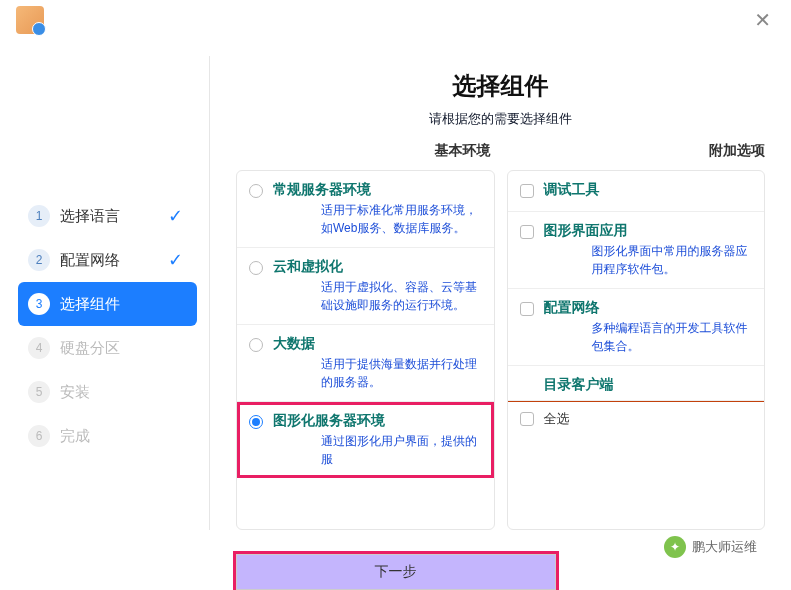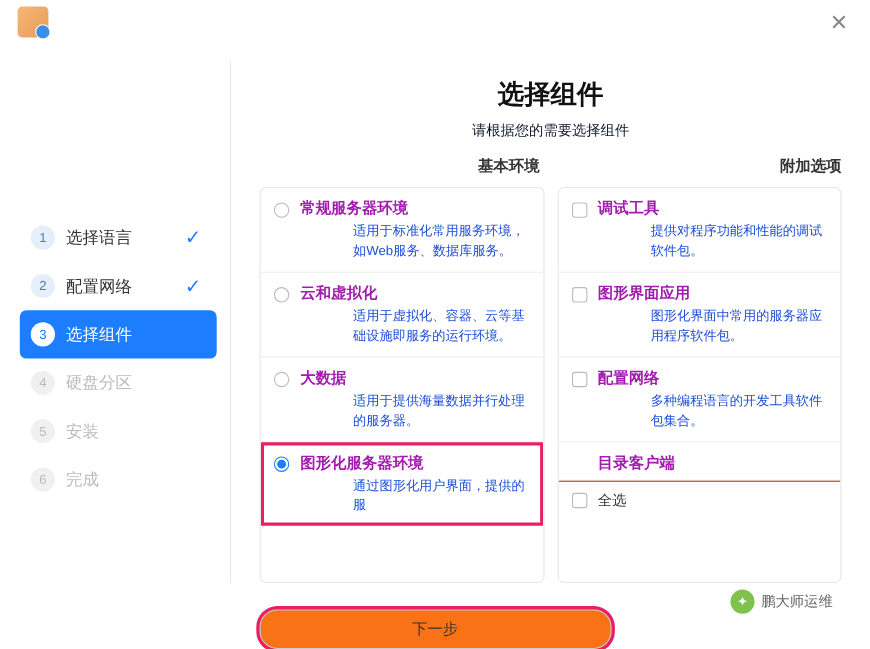--- a/index.html
+++ b/index.html
@@ -164,21 +164,21 @@
       position: absolute;
       inset: 2px;
       background: #1c7eff;
       border-radius: 50%;
     }
     .checkbox { border-radius: 3px; }
     .opt-body { flex: 1; }
     .opt-title {
       font-size: 14px;
       font-weight: 600;
-      color: #a21caf;
+      color: #0f766e;
       margin-bottom: 2px;
     }
     .opt-desc {
       font-size: 12px;
       color: #1d4ed8;
       line-height: 1.5;
       margin-left: 48px;
     }
     .option.highlighted {
       box-shadow: 0 0 0 3px #e91e63 inset;
@@ -196,22 +196,22 @@
     }
     .footer {
       display: flex;
       justify-content: center;
       padding: 14px 0 18px 0;
     }
     .next-btn {
       width: 320px;
       height: 36px;
       border: 1px solid #ccc;
-      border-radius: 16px;
-      background: #f97316;
+      border-radius: 0;
+      background: #c4b5fd;
       color: #333;
       font-size: 14px;
       cursor: pointer;
       box-shadow: 0 0 0 3px #e91e63;
     }
     .watermark {
       position: absolute;
       right: 24px;
       bottom: 28px;
       display: flex;
@@ -313,21 +313,20 @@
             <div class="opt-desc">通过图形化用户界面，提供的服</div>
           </div>
         </div>
       </div>
 
       <div class="panel">
         <div class="option">
           <div class="checkbox"></div>
           <div class="opt-body">
             <div class="opt-title">调试工具</div>
-            <div class="opt-desc">提供对程序功能和性能的调试软件包。</div>
           </div>
         </div>
         <div class="option">
           <div class="checkbox"></div>
           <div class="opt-body">
             <div class="opt-title">图形界面应用</div>
             <div class="opt-desc">图形化界面中常用的服务器应用程序软件包。</div>
           </div>
         </div>
         <div class="option">

